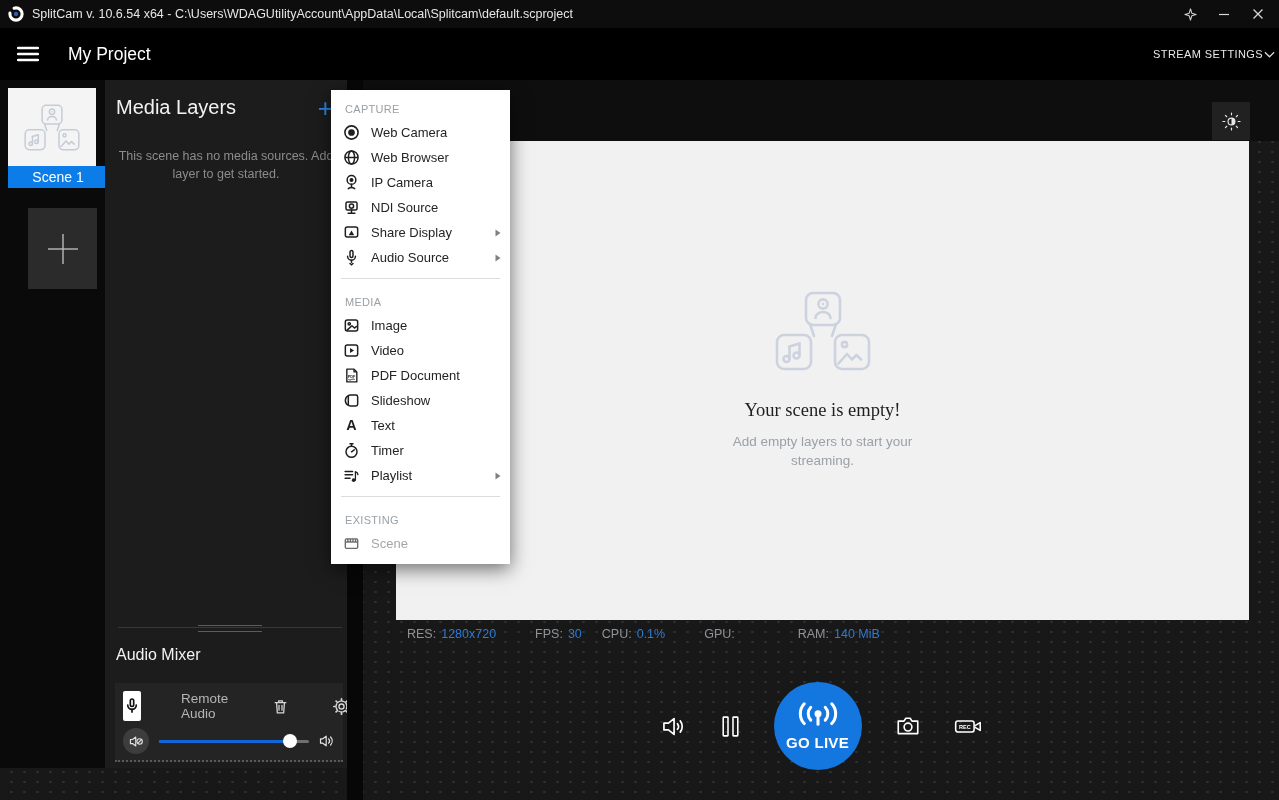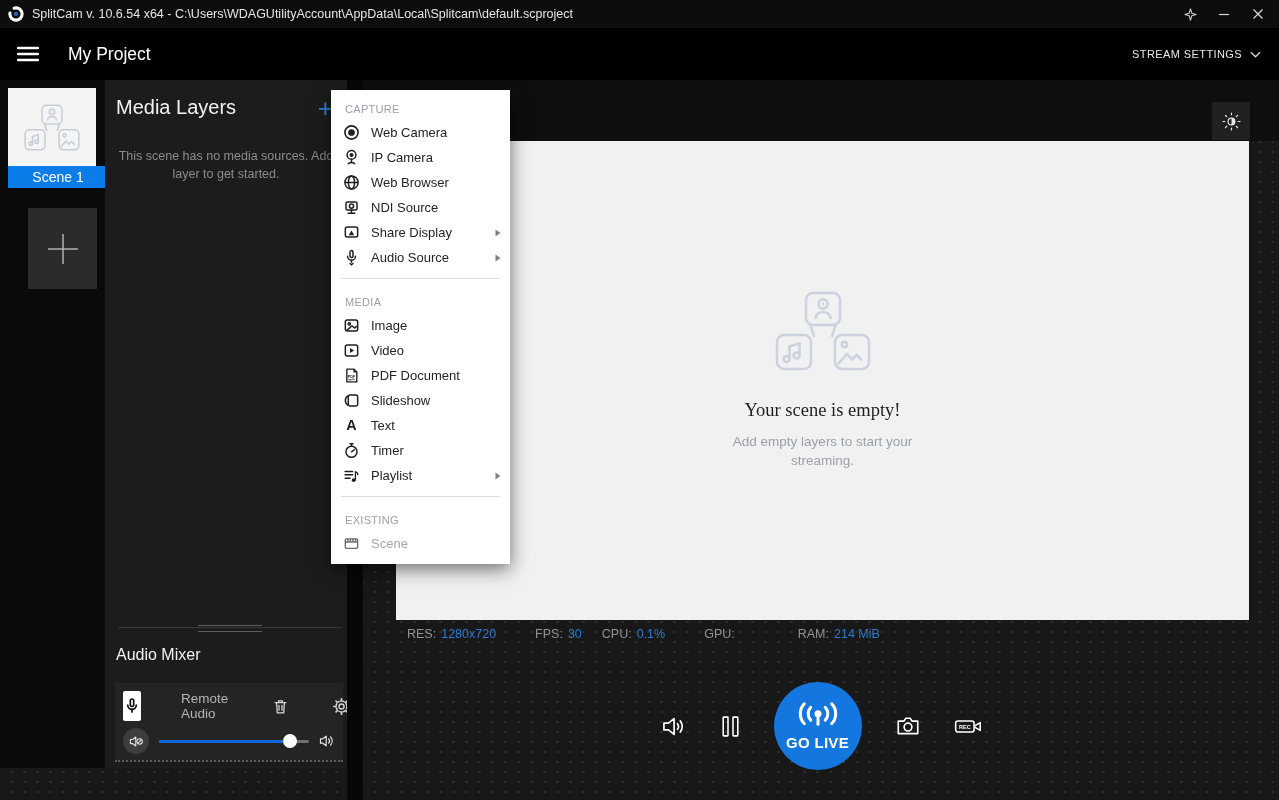--- a/index.html
+++ b/index.html
@@ -16,22 +16,22 @@
   .tb-btn svg { display:block; }
   .titlebar .tb-group { display:flex; margin-right:6px; gap:4px; }
 
   
   .header { position:absolute; top:28px; left:0; right:0; height:52px; background:#000;
     display:flex; align-items:center; }
   .hamburger { width:56px; height:52px; display:flex; align-items:center; justify-content:center; cursor:pointer; }
   .hamburger svg { display:block; }
   .project-title { color:#fff; font-size:17.5px; margin-left:12px; }
   .header .hd-spacer { flex:1; }
-  .stream-settings { display:flex; align-items:center; gap:8px; color:#e8e8e8; font-size:11px;
-    letter-spacing:.4px; padding-right:18px; cursor:pointer; }
+  .stream-settings { display:flex; align-items:center; gap:1px; color:#e8e8e8; font-size:11px;
+    letter-spacing:.4px; padding-right:4px; cursor:pointer; }
 
   
   .content { position:absolute; top:80px; left:0; right:0; bottom:0;
     background-color:#181818;
     background-image:radial-gradient(circle,#303030 1px,transparent 1.4px);
     background-size:13px 10px; background-position:5px 7px; }
 
   
   .scenes-strip { position:absolute; left:0; top:0; width:105px; height:688px; background:#0a0a0a; }
   .scene-card { position:absolute; left:8px; top:8px; width:88px; }
@@ -315,21 +315,21 @@
         <span class="status-item gap2">
           <span class="status-label">CPU:</span>
           <span class="status-value">0.1%</span>
         </span>
         <span class="status-item gap3">
           <span class="status-label">GPU:</span>
           <span class="status-value"></span>
         </span>
         <span class="status-item gap4">
           <span class="status-label">RAM:</span>
-          <span class="status-value">214 MiB</span>
+          <span class="status-value">140 MiB</span>
         </span>
       </div>
 
       <div class="controls-row">
         <span class="ctl-btn">
           <svg viewBox="0 0 24 24" width="27" height="27" fill="none" stroke="#fff" stroke-width="1.5" stroke-linejoin="round" stroke-linecap="round">
             <path d="M3.5 9 H7.5 L12.5 5 V19 L7.5 15 H3.5 Z"></path>
             <path d="M15.5 9.5 a4 4 0 0 1 0 5"></path>
             <path d="M18 7 a8 8 0 0 1 0 10"></path>
           </svg>
@@ -376,39 +376,39 @@
           <svg viewBox="0 0 16 16" width="17" height="17" fill="none" stroke="currentColor" stroke-width="1.5">
             <circle cx="8" cy="8" r="6.2"></circle>
               <circle cx="8" cy="8" r="2.4" fill="currentColor"></circle>
           </svg>
         </span>
         <span class="mi-label">Web Camera</span>
       </div>
 
       <div class="menu-item">
         <span class="mi-icon">
+          <svg viewBox="0 0 16 16" width="17" height="17" fill="none" stroke="currentColor" stroke-width="1.4">
+            <circle cx="8" cy="8" r="6.2"></circle>
+              <line x1="1.8" y1="8" x2="14.2" y2="8"></line>
+            <ellipse cx="8" cy="8" rx="2.9" ry="6.2"></ellipse>
+          </svg>
+        </span>
+        <span class="mi-label">Web Browser</span>
+      </div>
+
+      <div class="menu-item">
+        <span class="mi-icon">
           <svg viewBox="0 0 16 16" width="17" height="17" fill="none" stroke="currentColor" stroke-width="1.4" stroke-linecap="round">
             <circle cx="8" cy="5.6" r="4.1"></circle>
               <circle cx="8" cy="5.6" r="1.2" fill="currentColor"></circle>
             <line x1="8" y1="9.7" x2="8" y2="12.6"></line>
               <path d="M5 13.8 a5 5 0 0 1 6 0"></path>
           </svg>
         </span>
         <span class="mi-label">IP Camera</span>
-      </div>
-
-      <div class="menu-item">
-        <span class="mi-icon">
-          <svg viewBox="0 0 16 16" width="17" height="17" fill="none" stroke="currentColor" stroke-width="1.4">
-            <circle cx="8" cy="8" r="6.2"></circle>
-              <line x1="1.8" y1="8" x2="14.2" y2="8"></line>
-            <ellipse cx="8" cy="8" rx="2.9" ry="6.2"></ellipse>
-          </svg>
-        </span>
-        <span class="mi-label">Web Browser</span>
       </div>
 
       <div class="menu-item">
         <span class="mi-icon">
           <svg viewBox="0 0 16 16" width="17" height="17" fill="none" stroke="currentColor" stroke-width="1.4" stroke-linecap="round">
             <rect x="2.8" y="2.8" width="10.4" height="7.6" rx="1.4"></rect>
             <circle cx="8" cy="6.6" r="2"></circle>
             <line x1="8" y1="10.4" x2="8" y2="13"></line>
               <line x1="4.8" y1="13.4" x2="11.2" y2="13.4"></line>
           </svg>

